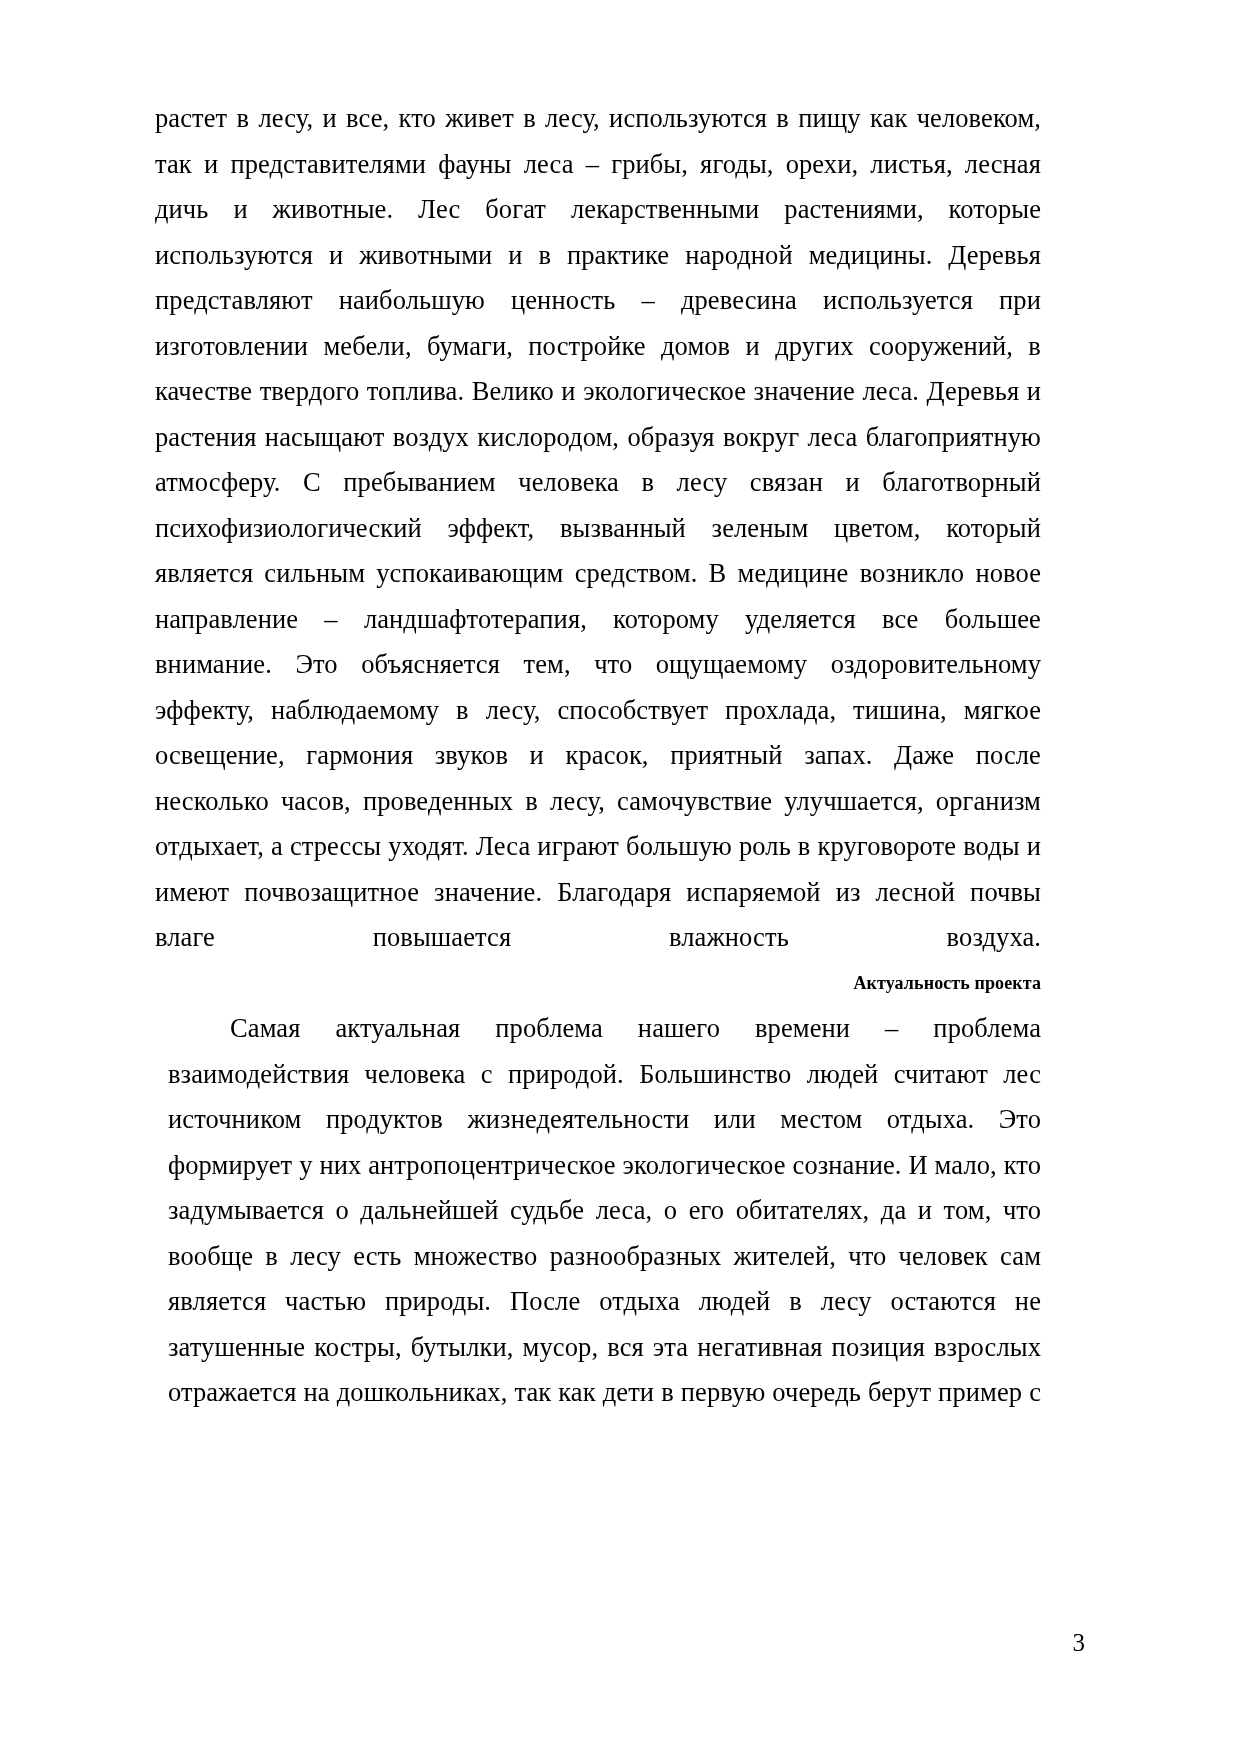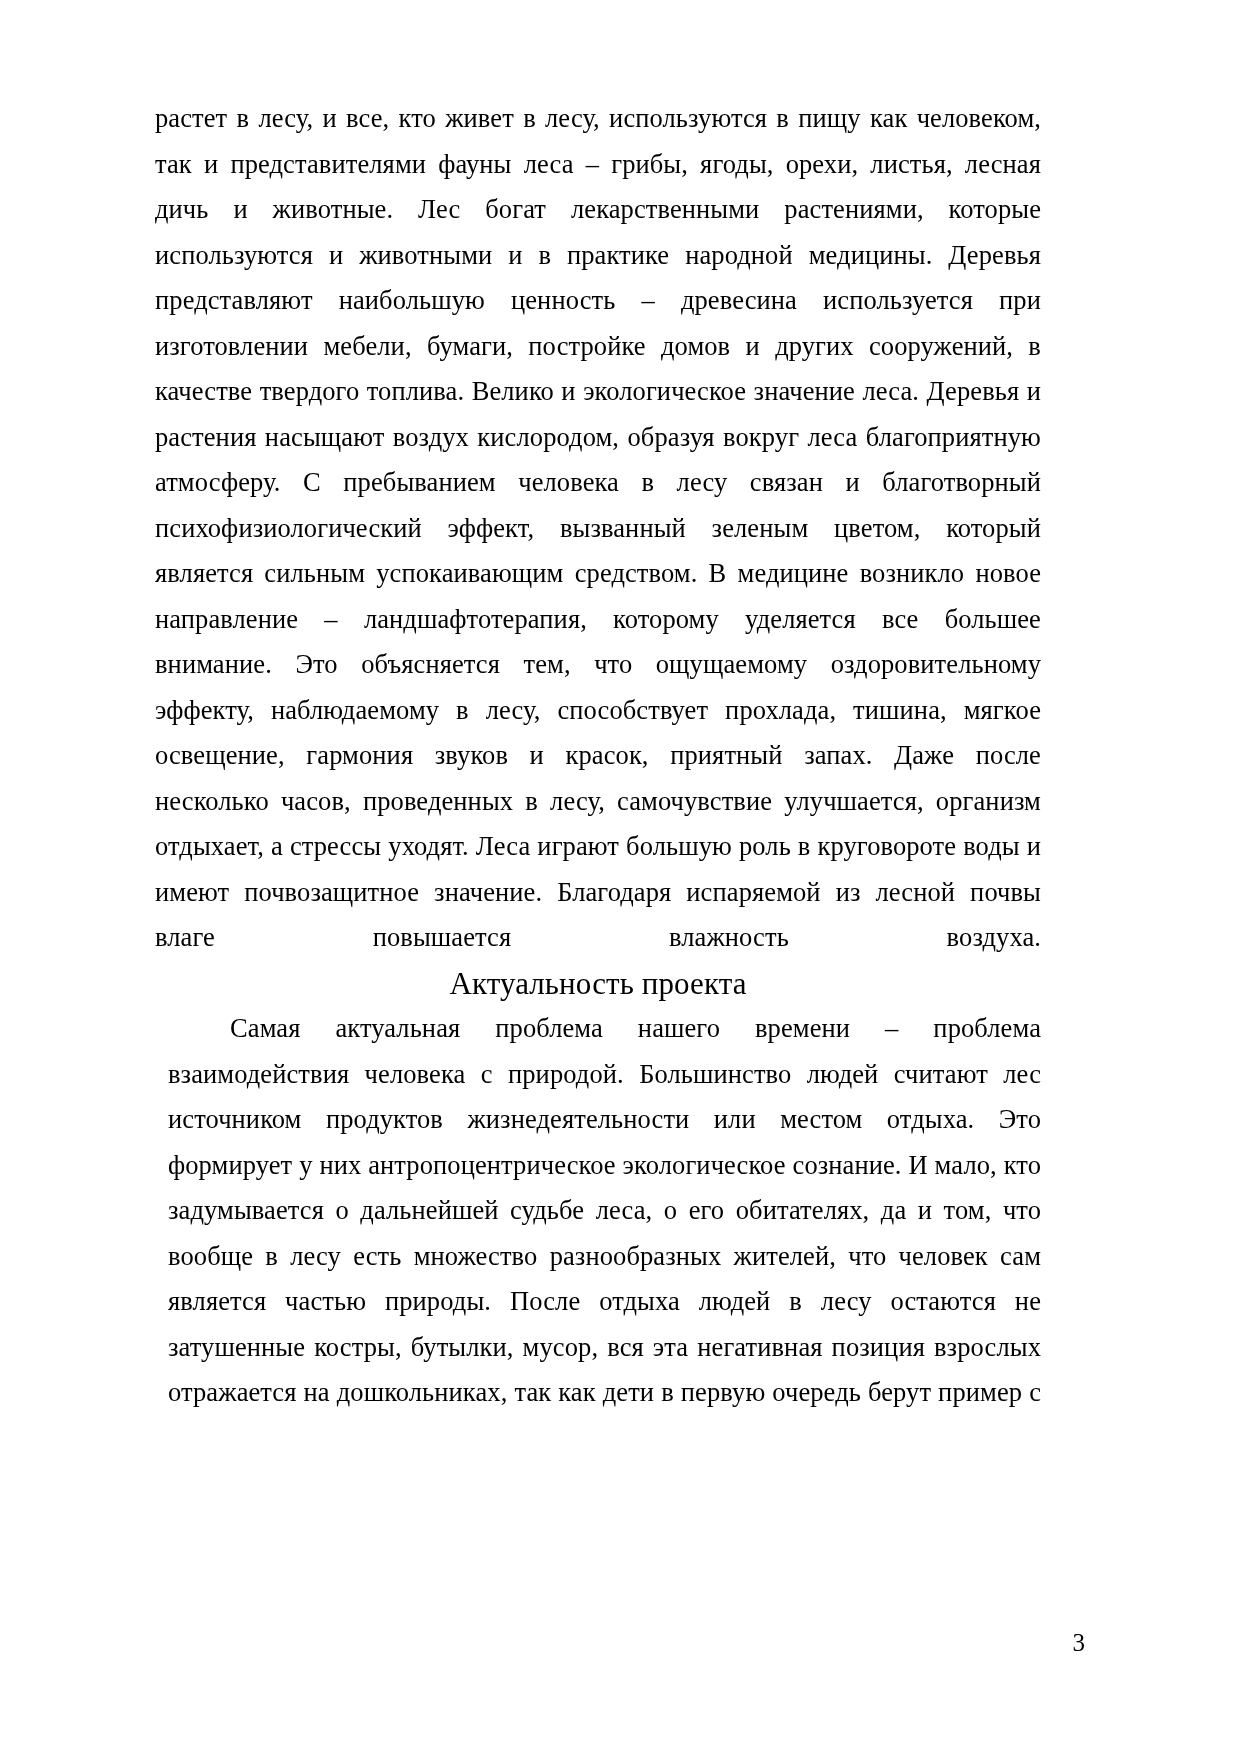--- a/index.html
+++ b/index.html
@@ -34,24 +34,24 @@
     letter-spacing: 0.1px;
     -webkit-hyphens: none;
     hyphens: none;
   }
   p.body-par.indent {
     text-indent: 62px;
     margin-left: 13px;
   }
   h2.section-heading {
     margin: 0;
-    text-align: center;
-    font-size: 31px;
+    text-align: right;
+    font-size: 18px;
     line-height: 45.5px;
-    font-weight: normal;
+    font-weight: bold;
     letter-spacing: 0.1px;
   }
   .page-number {
     position: absolute;
     right: 155px;
     top: 1630px;
     font-size: 25px;
     line-height: 1;
     text-align: right;
   }

